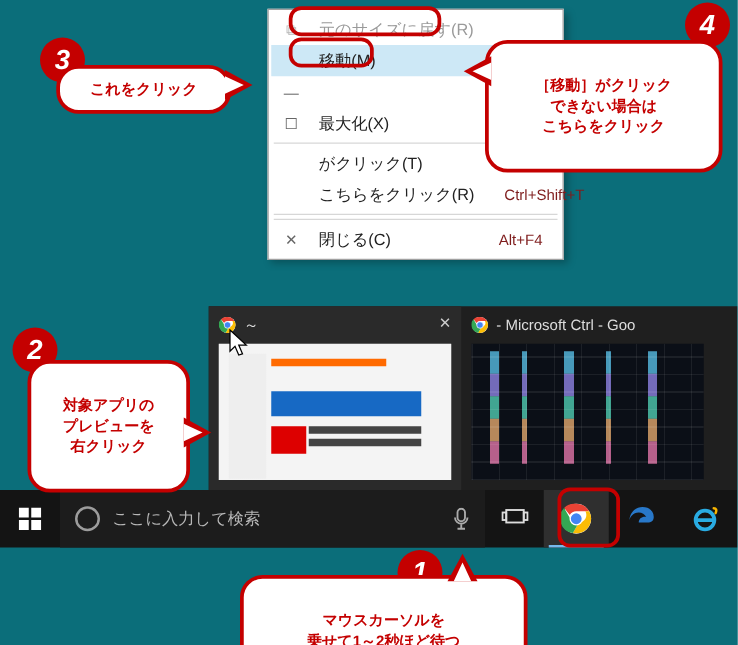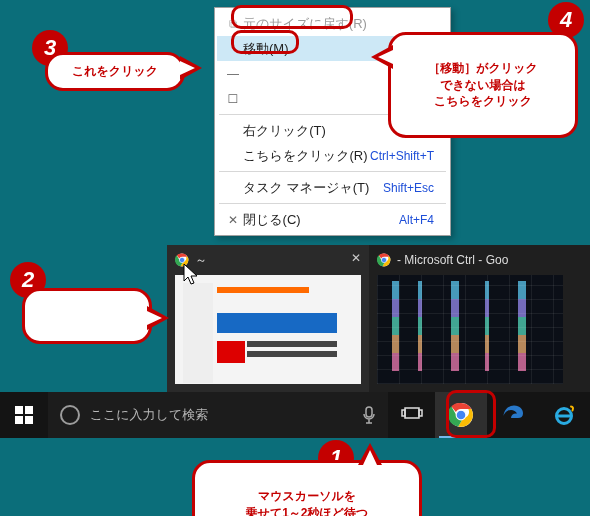--- a/index.html
+++ b/index.html
@@ -31,22 +31,22 @@
   .menu-item.disabled { color: #9a9a9a; }
   .menu-item.selected { background: #cde8f6; }
   .menu-sep { height: 1px; background: #d7d7d7; margin: 3px 2px; }
   .menu-icon {
     width: 20px; flex: 0 0 20px;
     font-family: "Segoe UI Symbol", sans-serif;
     font-size: 12px; color: #666;
     text-align: center;
   }
   .menu-item.disabled .menu-icon { color: #b8b8b8; }
-  .menu-label { flex: 1; white-space: nowrap; }
-  .menu-short { font-size: 12px; color: #1d4ed8; }
+  .menu-label { flex: 1; white-space: nowrap; margin-left: 12px; }
+  .menu-short { font-size: 12px; color: #7f1d1d; margin-left: 24px; }
 
   
   .thumb-bar {
     position: absolute;
     left: 167px; top: 245px;
     width: 423px; height: 147px;
     background: #1f1f1f;
     color: #ddd;
     display: flex;
   }
@@ -220,38 +220,34 @@
   </div>
   <div class="menu-item selected">
     <span class="menu-icon"></span>
     <span class="menu-label">移動(M)</span>
   </div>
   <div class="menu-item">
     <span class="menu-icon">—</span>
   </div>
   <div class="menu-item">
     <span class="menu-icon">☐</span>
+    <span class="menu-label">最大化(X)</span>
   </div>
   <div class="menu-sep"></div>
   <div class="menu-item">
     <span class="menu-icon"></span>
-    <span class="menu-label">右クリック(T)</span>
+    <span class="menu-label">がクリック(T)</span>
     <span class="menu-short">Ctrl+T</span>
   </div>
   <div class="menu-item">
     <span class="menu-icon"></span>
     <span class="menu-label">こちらをクリック(R)</span>
     <span class="menu-short">Ctrl+Shift+T</span>
   </div>
   <div class="menu-sep"></div>
-  <div class="menu-item">
-    <span class="menu-icon"></span>
-    <span class="menu-label">タスク マネージャ(T)</span>
-    <span class="menu-short">Shift+Esc</span>
-  </div>
   <div class="menu-sep"></div>
   <div class="menu-item">
     <span class="menu-icon">✕</span>
     <span class="menu-label">閉じる(C)</span>
     <span class="menu-short">Alt+F4</span>
   </div>
 </div>
 
 <div class="hl-rect" style="left:231px; top:5px; width:122px; height:24px;"></div>
 <div class="hl-rect" style="left:231px; top:30px; width:68px; height:24px;"></div>
@@ -356,20 +352,23 @@
 
 <div class="num-badge" style="left:318px; top:440px;">1</div>
 <div class="callout" style="left:192px; top:460px; width:230px; white-space:pre-line;">
   <span>マウスカーソルを
 乗せて1～2秒ほど待つ</span>
   <span class="tail up" style="left:78%;"></span>
 </div>
 
 <div class="num-badge" style="left:10px; top:262px;">2</div>
 <div class="callout" style="left:22px; top:288px; width:130px; white-space:pre-line;">
+  <span>対象アプリの
+プレビューを
+右クリック</span>
   <span class="tail right" style="top:55%;"></span>
 </div>
 
 <div class="num-badge" style="left:32px; top:30px;">3</div>
 <div class="callout" style="left:45px; top:52px; width:140px;">
   <span>これをクリック</span>
   <span class="tail right" style="top:40%;"></span>
 </div>
 
 <div class="num-badge" style="left:548px; top:2px;">4</div>

